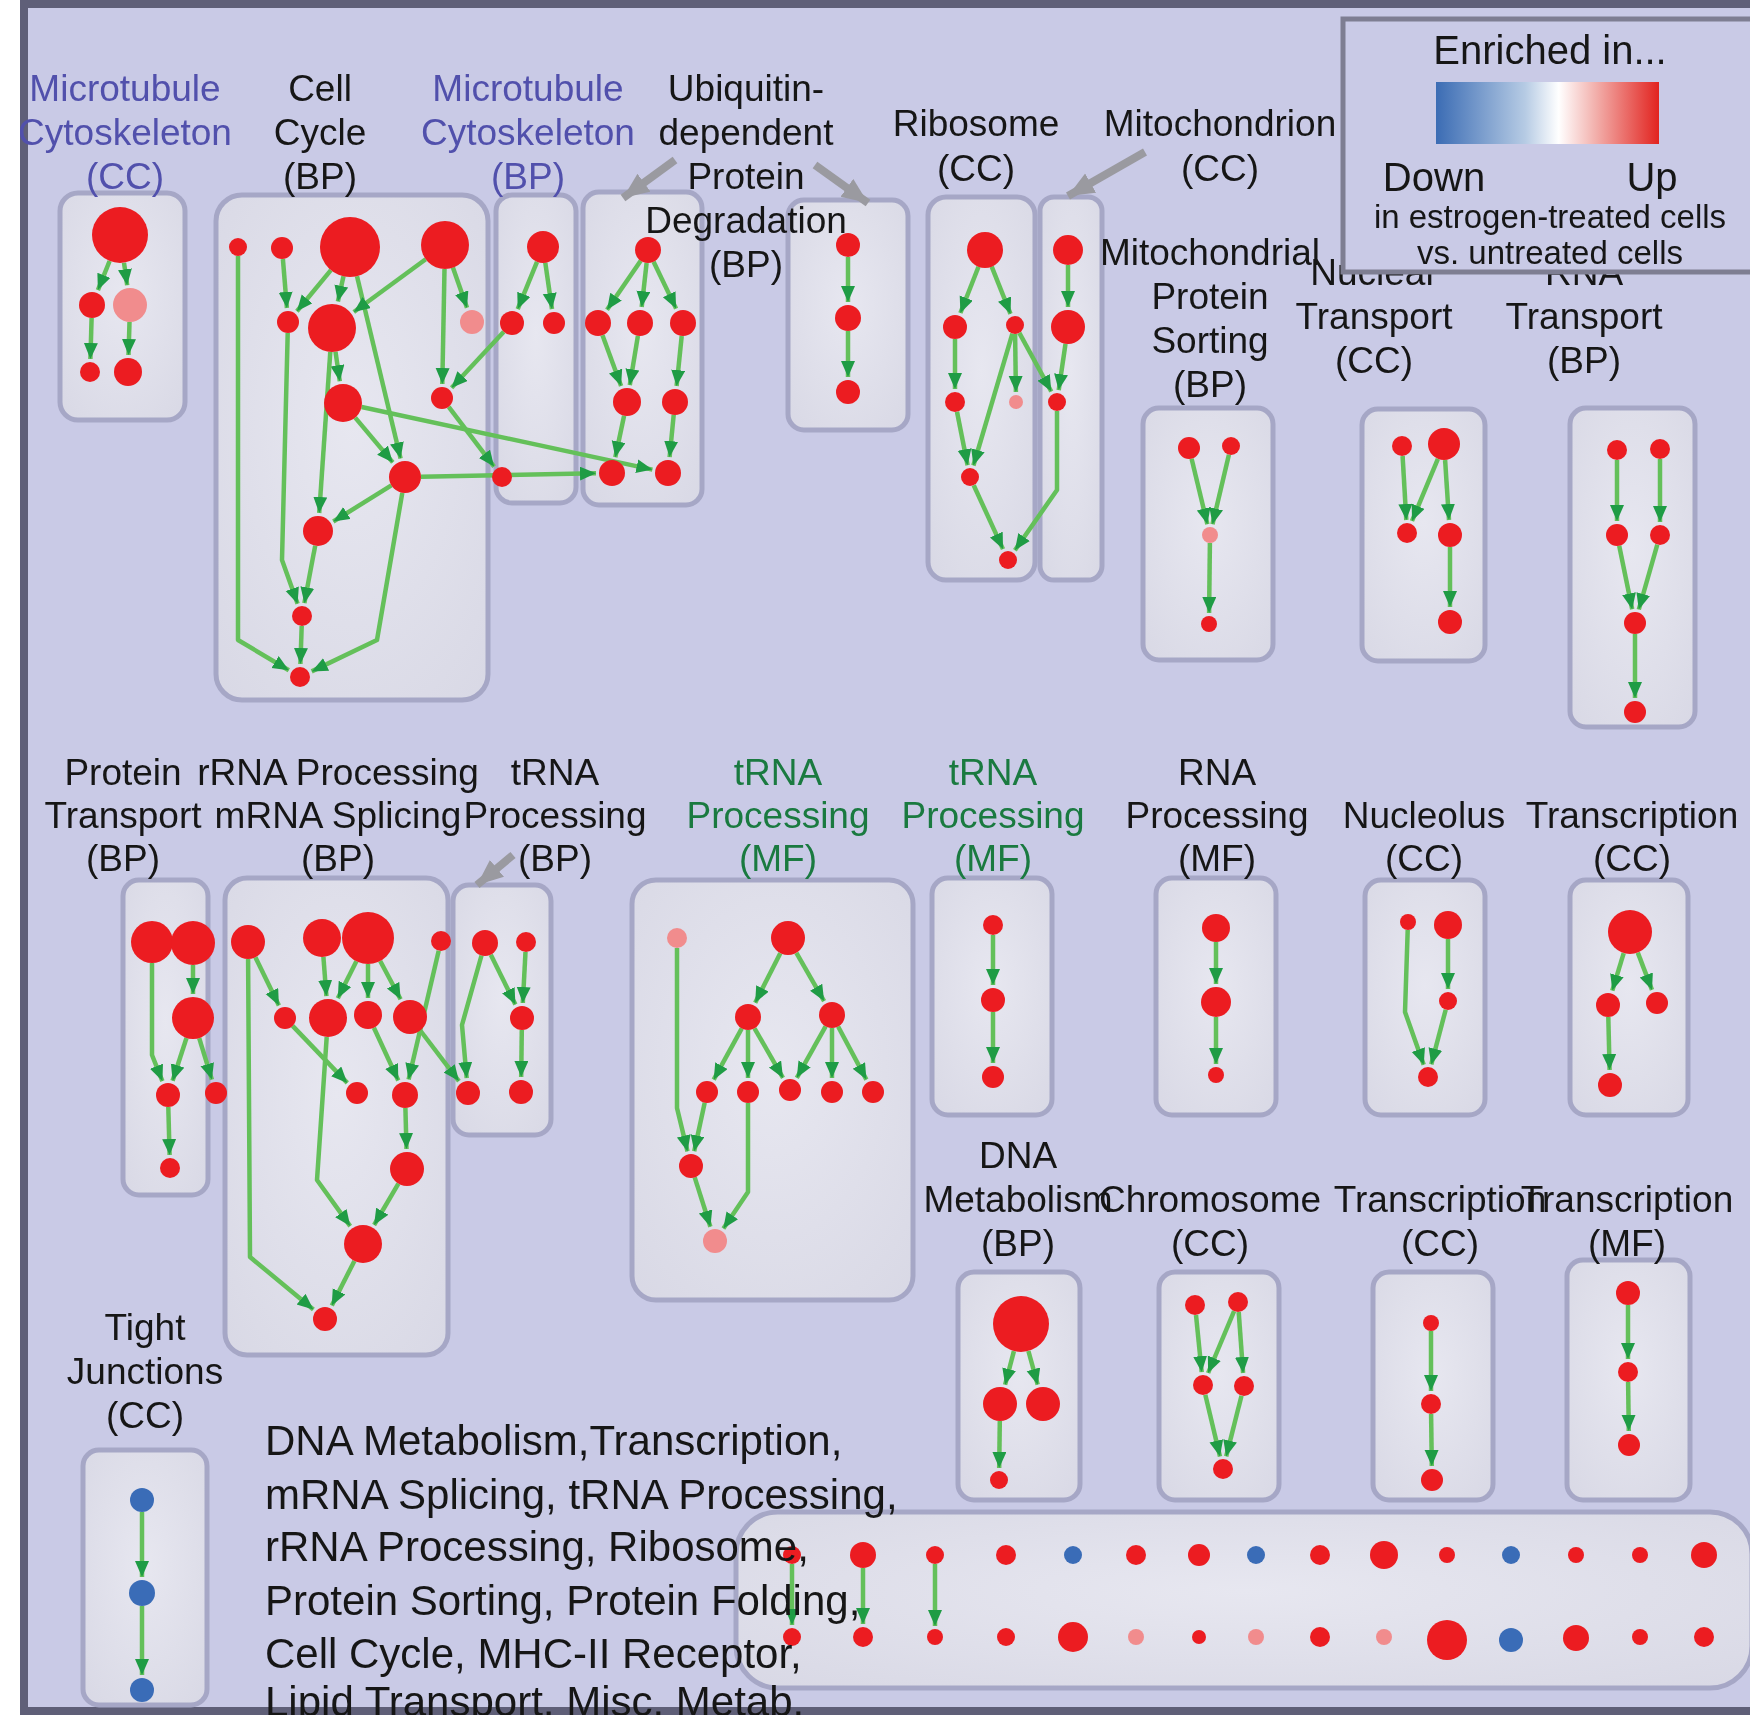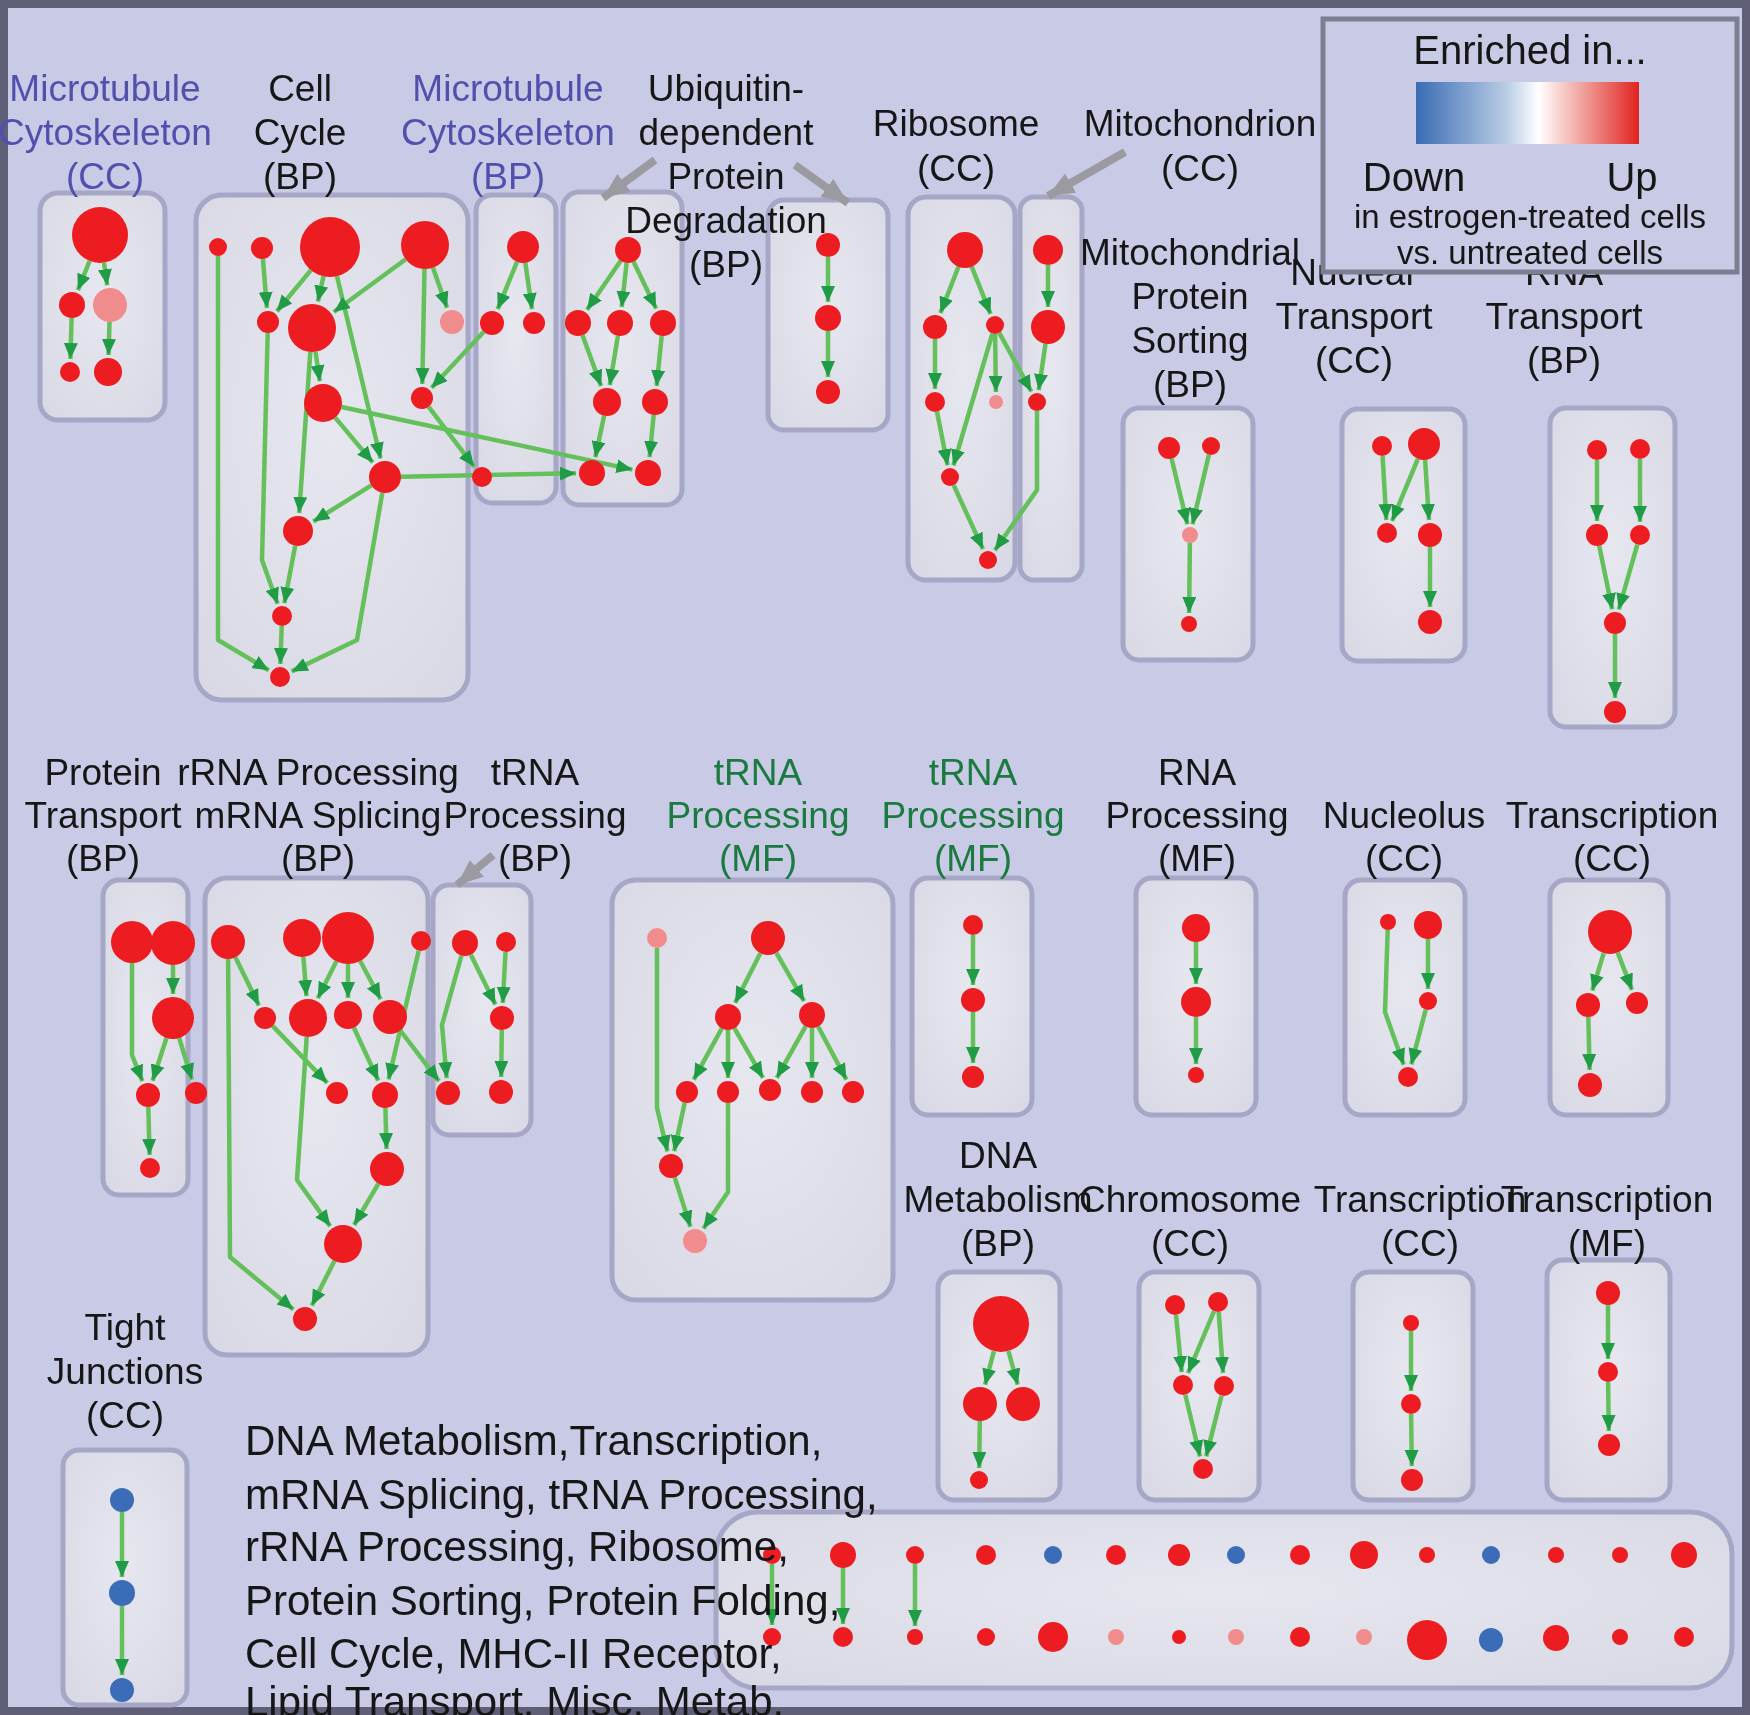--- a/index.html
+++ b/index.html
@@ -1,16 +1,16 @@
 <!DOCTYPE html>
 <html><head>
 <meta charset="utf-8">
 <style>
   html,body{margin:0;padding:0;background:#ffffff;}
-  #canvas{position:relative;width:1529px;height:1715px;}
+  #canvas{position:relative;width:1529px;height:1715px;margin-left:20px;}
   svg{display:block;}
   text{font-family:"Liberation Sans","DejaVu Sans",sans-serif;}
   .lbl{font-size:37px;text-anchor:middle;}
   .note{font-size:42px;text-anchor:start;}
   .leg-title{font-size:40px;text-anchor:middle;}
   .leg-du{font-size:40px;text-anchor:middle;}
   .leg-sub{font-size:33px;text-anchor:middle;}
 </style>
 </head>
 <body>

